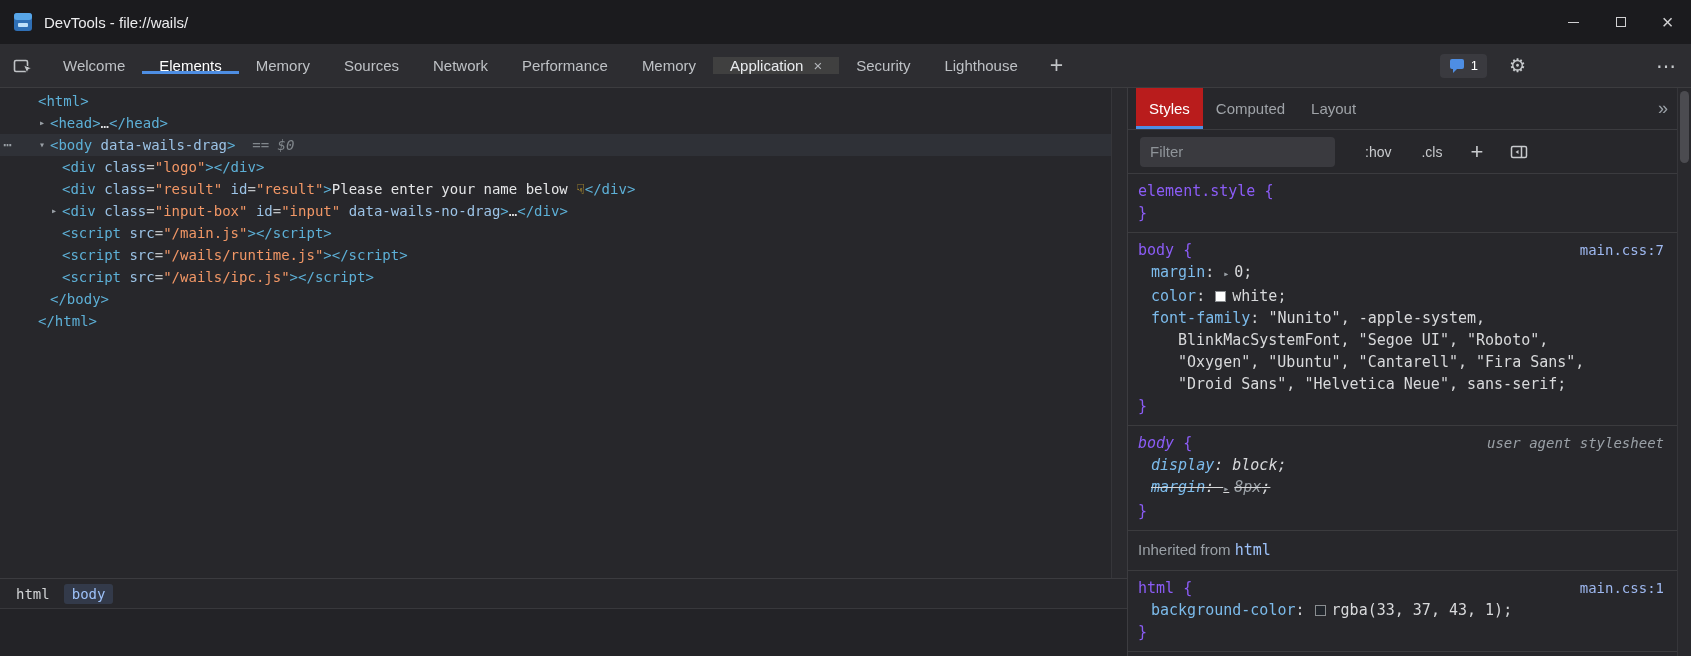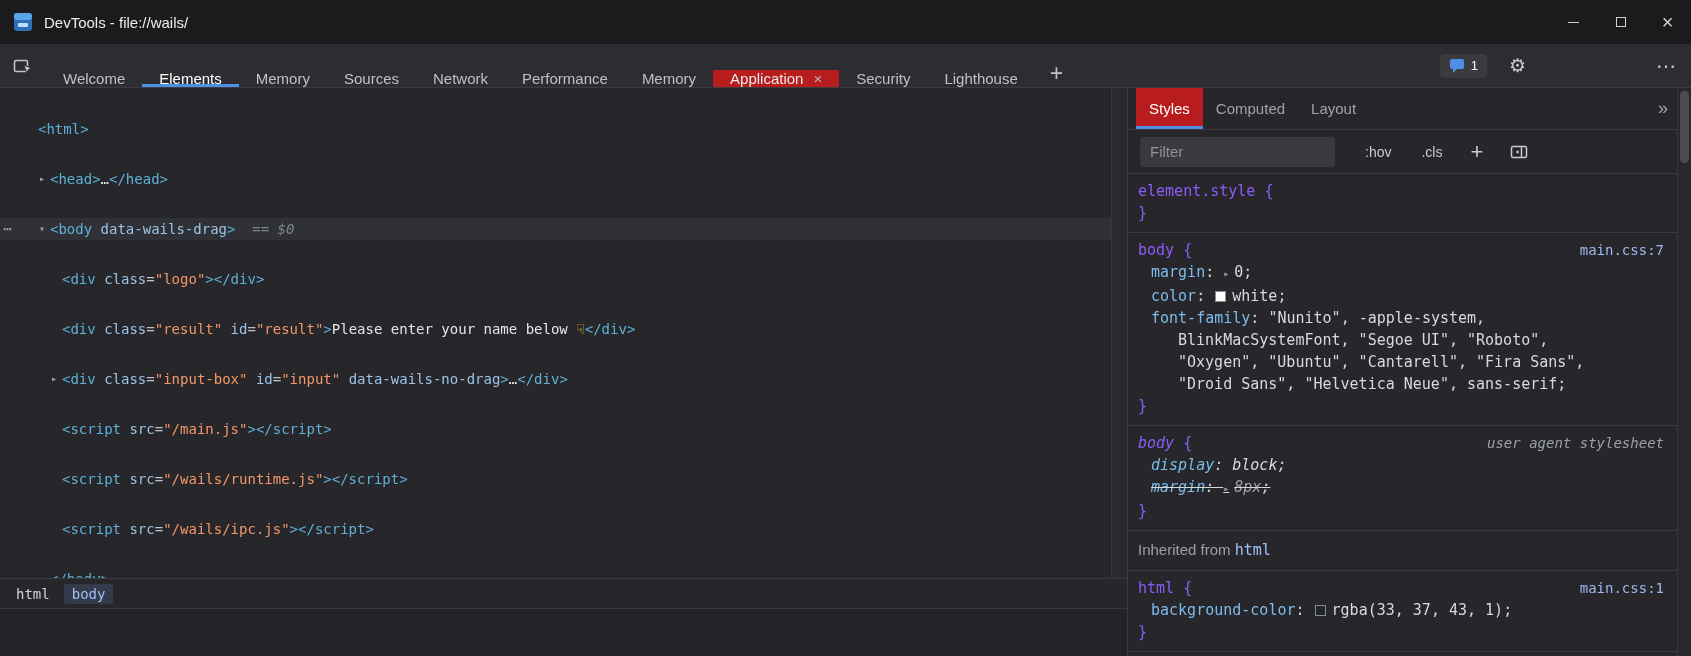--- a/index.html
+++ b/index.html
@@ -17,40 +17,40 @@
   .app-icon { width:18px; height:18px; margin-left:14px; flex:none; display:block; }
   .win-title { margin-left:12px; font-size:15px; color:#ececee; }
   .win-controls { margin-left:auto; display:flex; height:100%; }
   .win-btn { width:47px; height:44px; display:grid; place-items:center; color:#d0d0d2; font-size:20px; }
   .glyph-min { width:11px; height:1px; background:#d0d0d2; display:block; }
   .glyph-max { width:10px; height:10px; border:1px solid #d0d0d2; display:block; }
 
   
   .toolbar { height:44px; background:#2d2d31; border-bottom:1px solid #3c3c3f; display:flex; align-items:stretch; flex:none; }
   .inspect-btn { width:46px; display:grid; place-items:center; }
-  .tabs { display:flex; align-items:flex-end; }
+  .tabs { display:flex; align-items:center; }
   .tab { padding:0 17px; display:flex; align-items:center; font-size:15px; color:#bec1c5; white-space:nowrap; }
   .tab.active { color:#ffffff; box-shadow: inset 0 -3px 0 #4e8ee3; }
-  .tab.highlight { background:#b91c1c; color:#e8eaed; }
+  .tab.highlight { background:#404040; color:#e8eaed; }
   .tab-close { margin-left:10px; color:#b4b7bb; font-size:15px; }
   .add-tab { font-size:23px; font-weight:300; color:#c0c3c6; padding:0 15px; }
   .toolbar-right { margin-left:auto; display:flex; align-items:center; padding-right:14px; }
   .issues-badge { display:flex; align-items:center; gap:6px; background:#3a3a3f; border-radius:4px; padding:4px 9px; margin-right:22px; }
   .issues-count { color:#ffffff; font-size:13px; }
   .icon-btn { color:#c6c9cc; display:grid; place-items:center; }
   .gear { font-size:19px; margin-right:130px; }
   .dots { font-size:20px; letter-spacing:1px; }
 
   
   .main { display:flex; height:568px; flex:none; }
 
   
   .elements-panel { width:1127px; position:relative; display:flex; flex-direction:column; background:#27272b; flex:none; }
   .dom-tree { height:490px; padding-top:2px; overflow:hidden; }
-  .dom-row { display:flex; align-items:flex-start; height:22px; white-space:pre; font:14px/22px "DejaVu Sans Mono", monospace;margin-top:28px; }
+  .dom-row { display:flex; align-items:flex-start; height:22px; white-space:pre; font:14px/22px "DejaVu Sans Mono", monospace; }
   .dom-row.selected { background:rgba(120,140,170,0.10); }
   .gutter { width:22px; flex:none; color:#9aa0a6; font-size:15px; padding-left:3px; }
   .ind { display:inline-block; flex:none; }
   .twisty { width:16px; flex:none; text-align:center; color:#9aa0a6; font-size:10px; }
   .tk-tag { color:#5db0d7; }
   .tk-attr { color:#9cc3e6; }
   .tk-punct { color:#c0c3c6; }
   .tk-val { color:#f29766; }
   .tk-text { color:#e4e5e7; }
   .tk-meta { color:#80868b; font-style:italic; }

